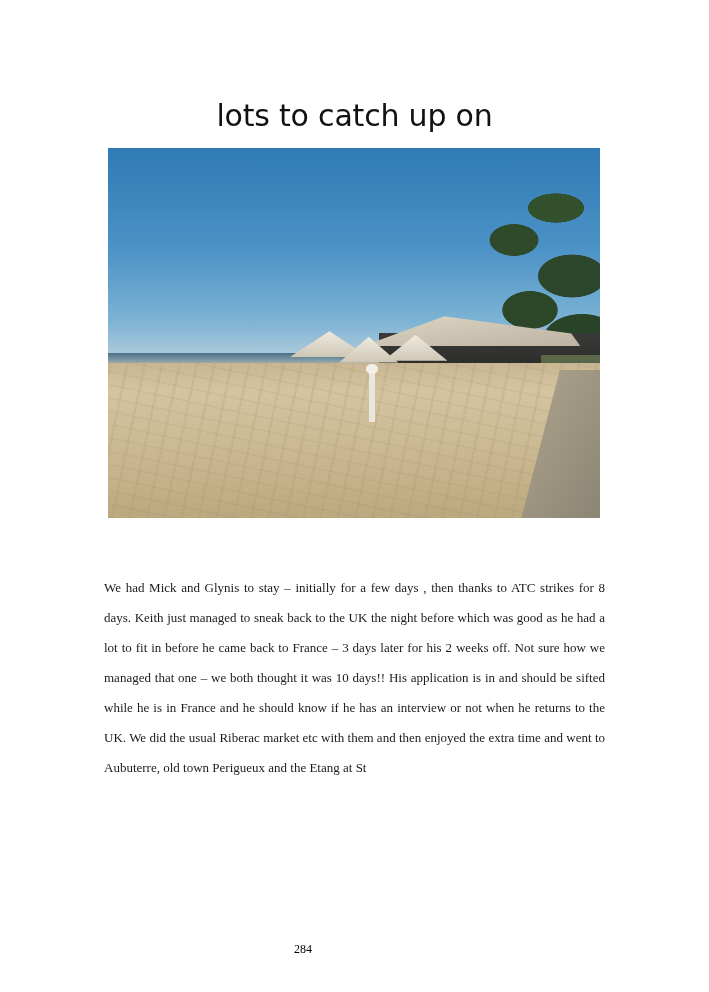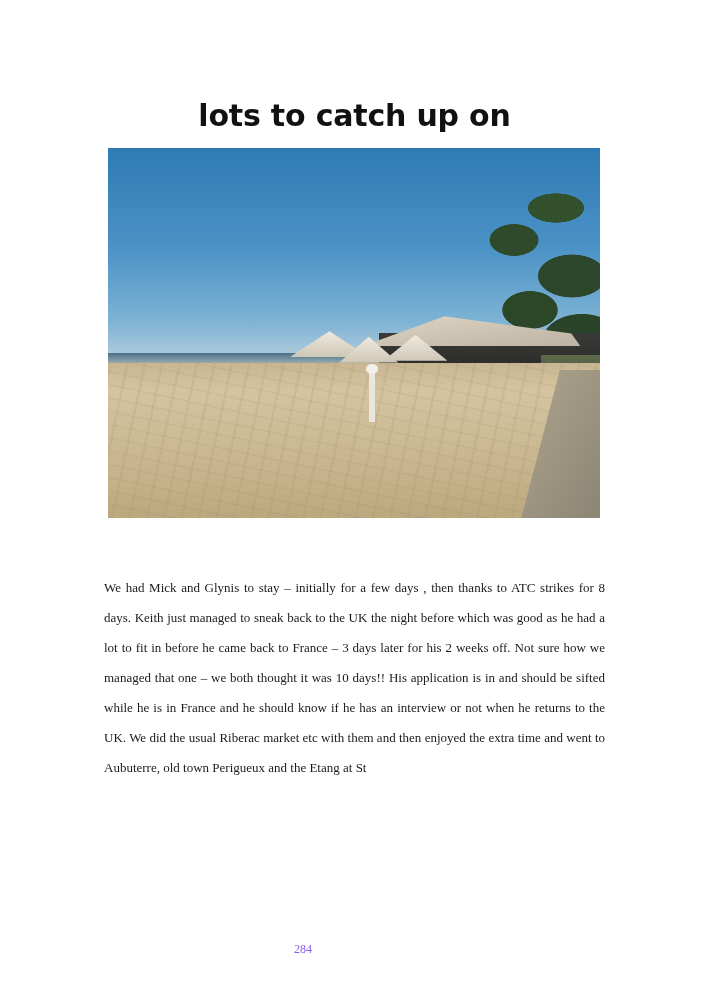--- a/index.html
+++ b/index.html
@@ -16,21 +16,21 @@
     font-family: "Liberation Serif", serif;
     color: #1a1a1a;
   }
   .page-title {
     position: absolute;
     top: 78px;
     left: 0;
     width: 709px;
     text-align: center;
     font-family: "DejaVu Sans", sans-serif;
-    font-weight: bold;
+    font-weight: normal;
     font-size: 30px;
     letter-spacing: -0.2px;
     color: #111111;
   }
   .photo-frame {
     position: absolute;
     left: 108px;
     top: 148px;
     width: 492px;
     height: 370px;
@@ -154,21 +154,21 @@
     text-justify: inter-word;
     color: #1b1b1b;
   }
   .page-number {
     position: absolute;
     left: 0;
     top: 942px;
     width: 606px;
     text-align: center;
     font-size: 12px;
-    color: #8b5cf6;
+    color: #000000;
   }
 </style>
 </head>
 <body>
 
 <div class="page">
 
   <h1 class="page-title">lots to catch up on</h1>
 
   <div class="photo-frame">

